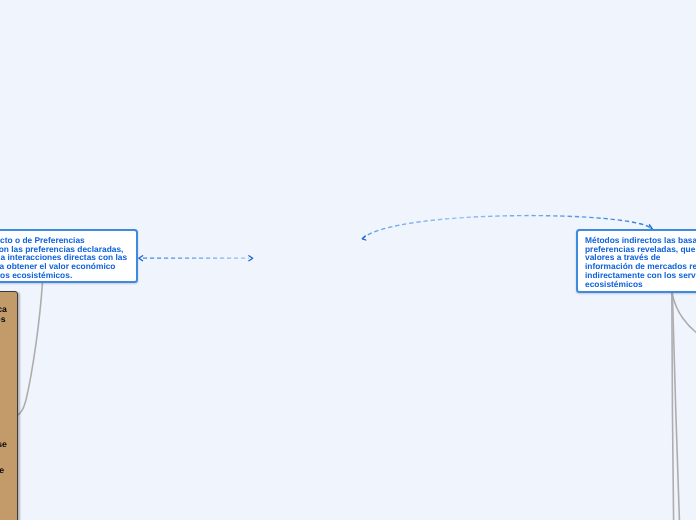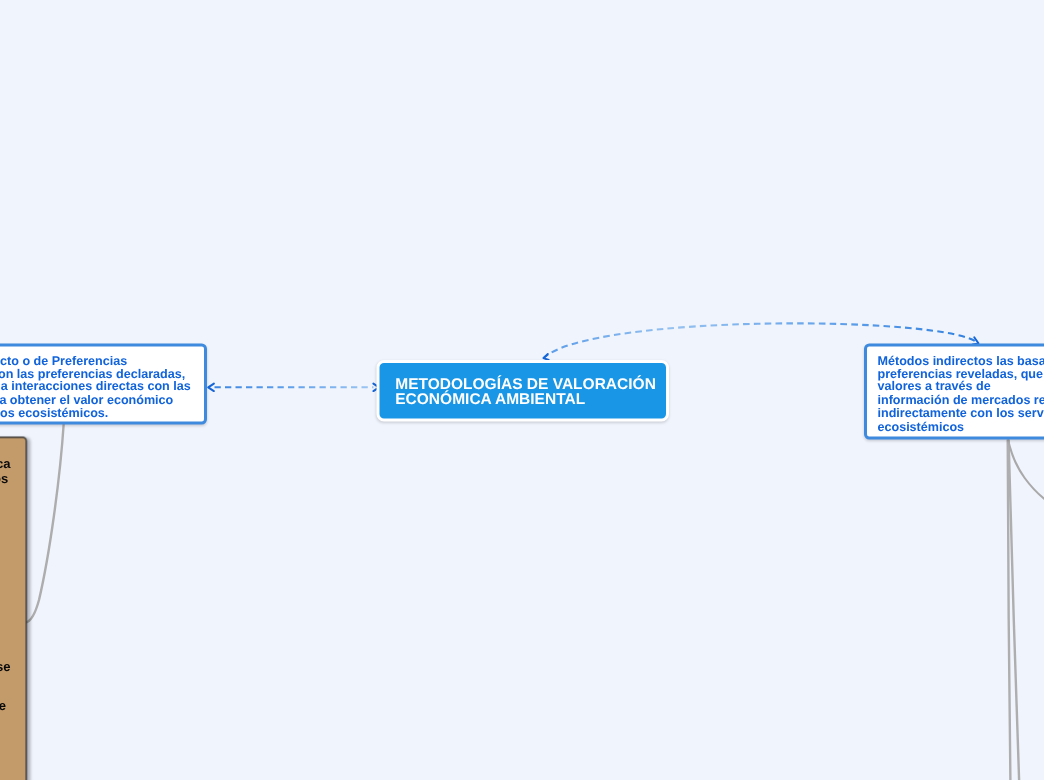--- a/index.html
+++ b/index.html
@@ -50,22 +50,20 @@
     <g>
       <path d="M42.5 282 C 40 320, 33 370, 26 400 C 23 411, 20 414.5, 17 415" stroke="#adadad" stroke-width="1.6" fill="none"></path>
     </g>
     <g>
       <path d="M671.8 293 C 672 360, 672.6 450, 673.6 520" stroke="#aeaeae" stroke-width="1.6" fill="none"></path>
       <path d="M672.4 293 C 674 360, 677 450, 679.4 520" stroke="#aeaeae" stroke-width="1.6" fill="none"></path>
       <path d="M672 293 C 674 302, 677.5 311, 683 318.5 C 687 324, 692 329.5, 698 334" stroke="#a9a9a9" stroke-width="1.4" fill="none"></path>
     </g>
   </svg>
 
-  <div class="node central" style="left:251px;top:240px;width:195px;height:41px;">METODOLOGÍAS DE VALORACIÓN
-ECONÓMICA AMBIENTAL</div>
 
   <div class="node whitebox" style="left:-62px;top:229px;width:200px;height:54px;">Métodos Directo o de Preferencias
 Declaradas son las preferencias declaradas,
 que recurren a interacciones directas con las
 personas para obtener el valor económico
 de los servicios ecosistémicos.</div>
 
   <div class="node whitebox" style="left:576px;top:229px;width:170px;height:64px;">Métodos indirectos las basadas en
 preferencias reveladas, que estiman
 valores a través de

